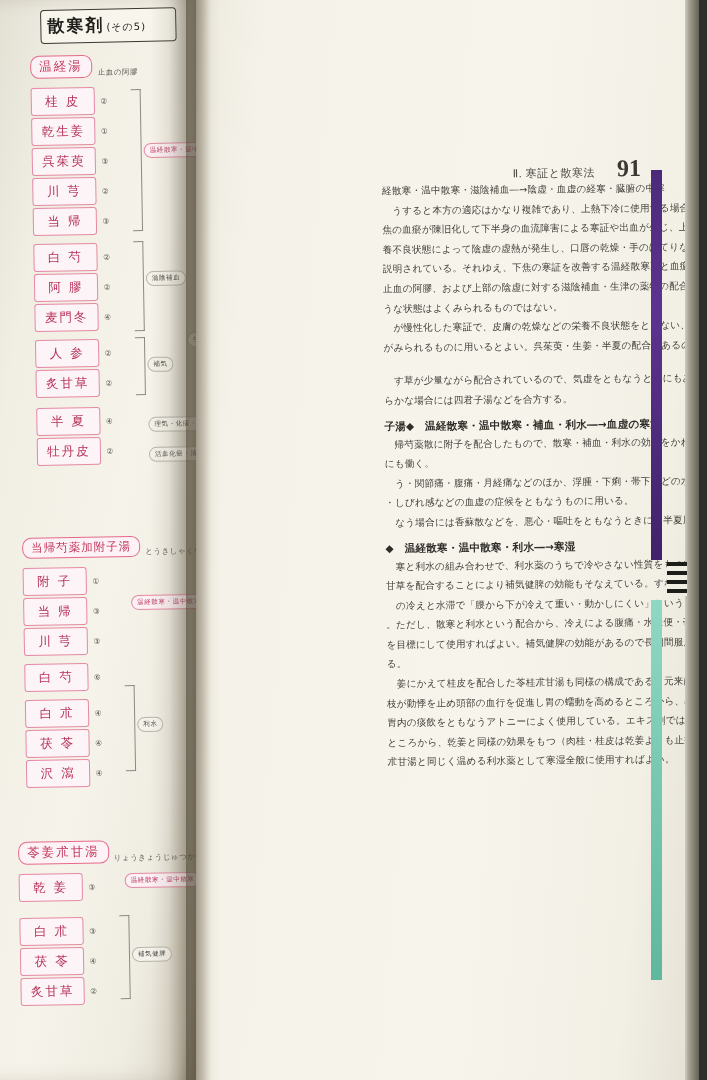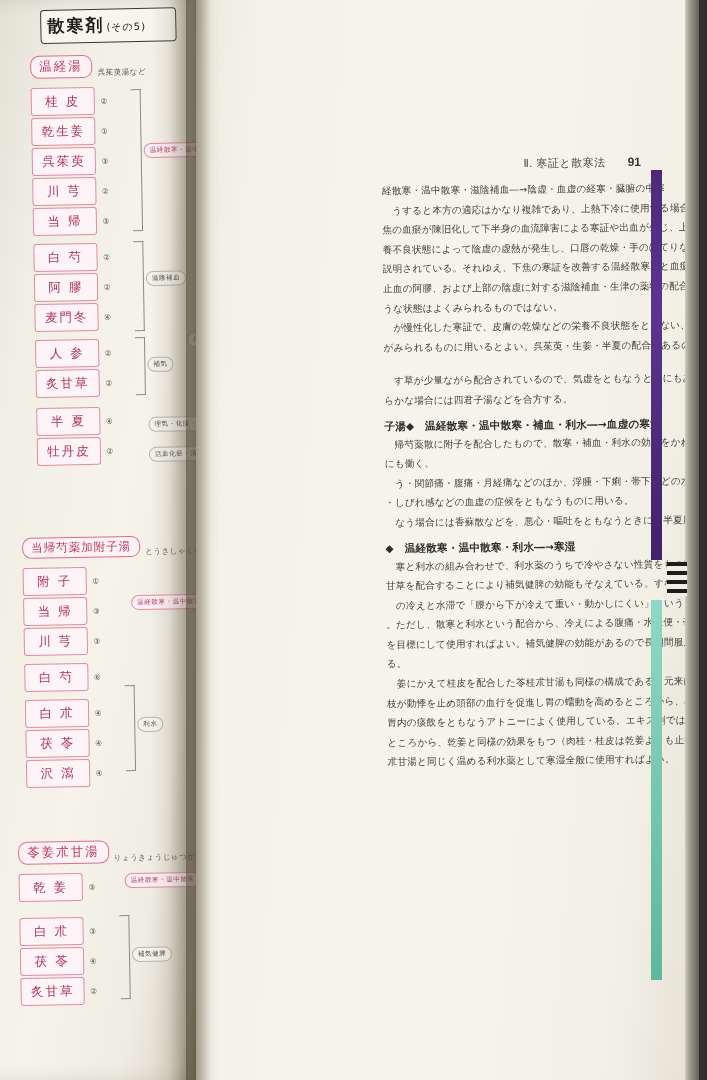--- a/index.html
+++ b/index.html
@@ -127,23 +127,24 @@
     gap: 22px;
     color: #4d4a44;
     transform: rotate(-0.6deg);
   }
   .page-header .hdr-text {
     font-size: 11px;
     letter-spacing: 0.5px;
     padding-left: 8px;
   }
   .page-header .hdr-num {
-    font-size: 12px;
+    font-size: 24px;
     font-weight: bold;
     color: #3b3934;
+    font-family: Liberation Serif, serif;
   }
 
   
   .body-text {
     position: absolute;
     left: 196px;
     top: 182px;
     width: 430px;
     transform: rotate(-0.55deg);
     transform-origin: left top;
@@ -338,21 +339,21 @@
 
   <div class="left-page">
 
     <div class="lp title-box">
       <span class="title-main">散寒剤</span><span class="title-sub">(その5)</span>
     </div>
 
     <div class="lp" style="left:30px; top:56px; transform:rotate(-1deg);">
       <div style="display:flex; align-items:flex-end; gap:6px;">
         <span class="formula-name">温経湯</span>
-        <span class="reading">呉茱萸湯など</span>
+        <span class="reading">止血の阿膠</span>
       </div>
 
       <div style="margin-top:8px; position:relative;">
         <div class="herb-row">
           <span class="herb-cell">桂 皮</span>
           <span class="herb-dose">②</span>
         </div>
         <div class="herb-row">
           <span class="herb-cell">乾生姜</span>
           <span class="herb-dose">①</span>

